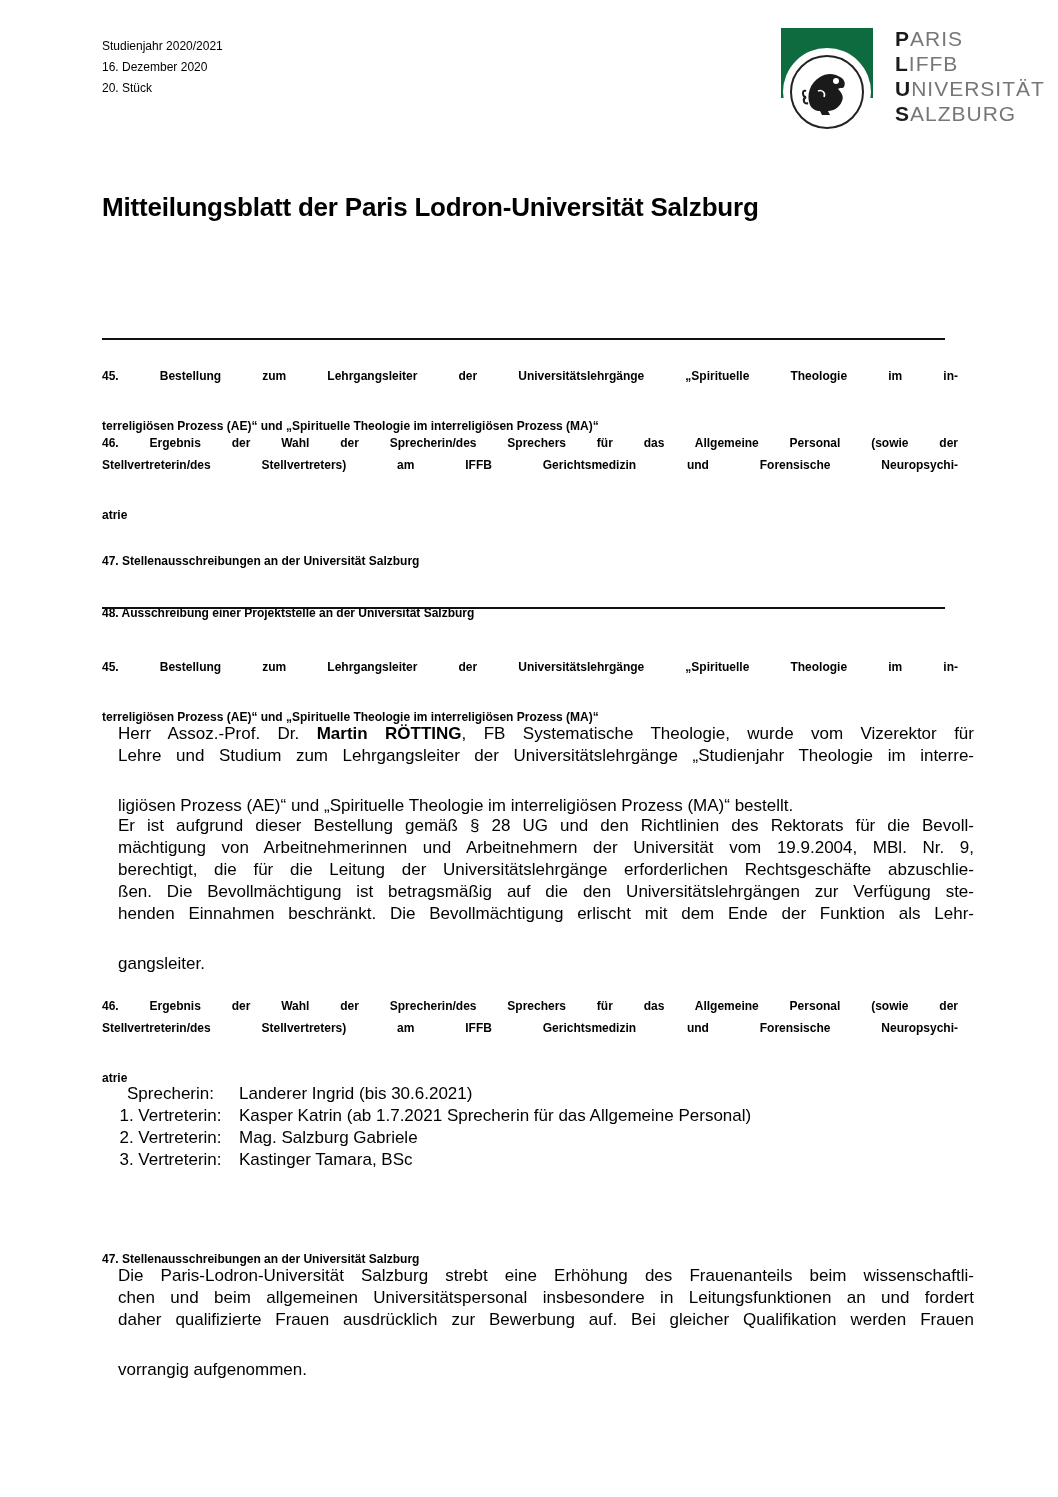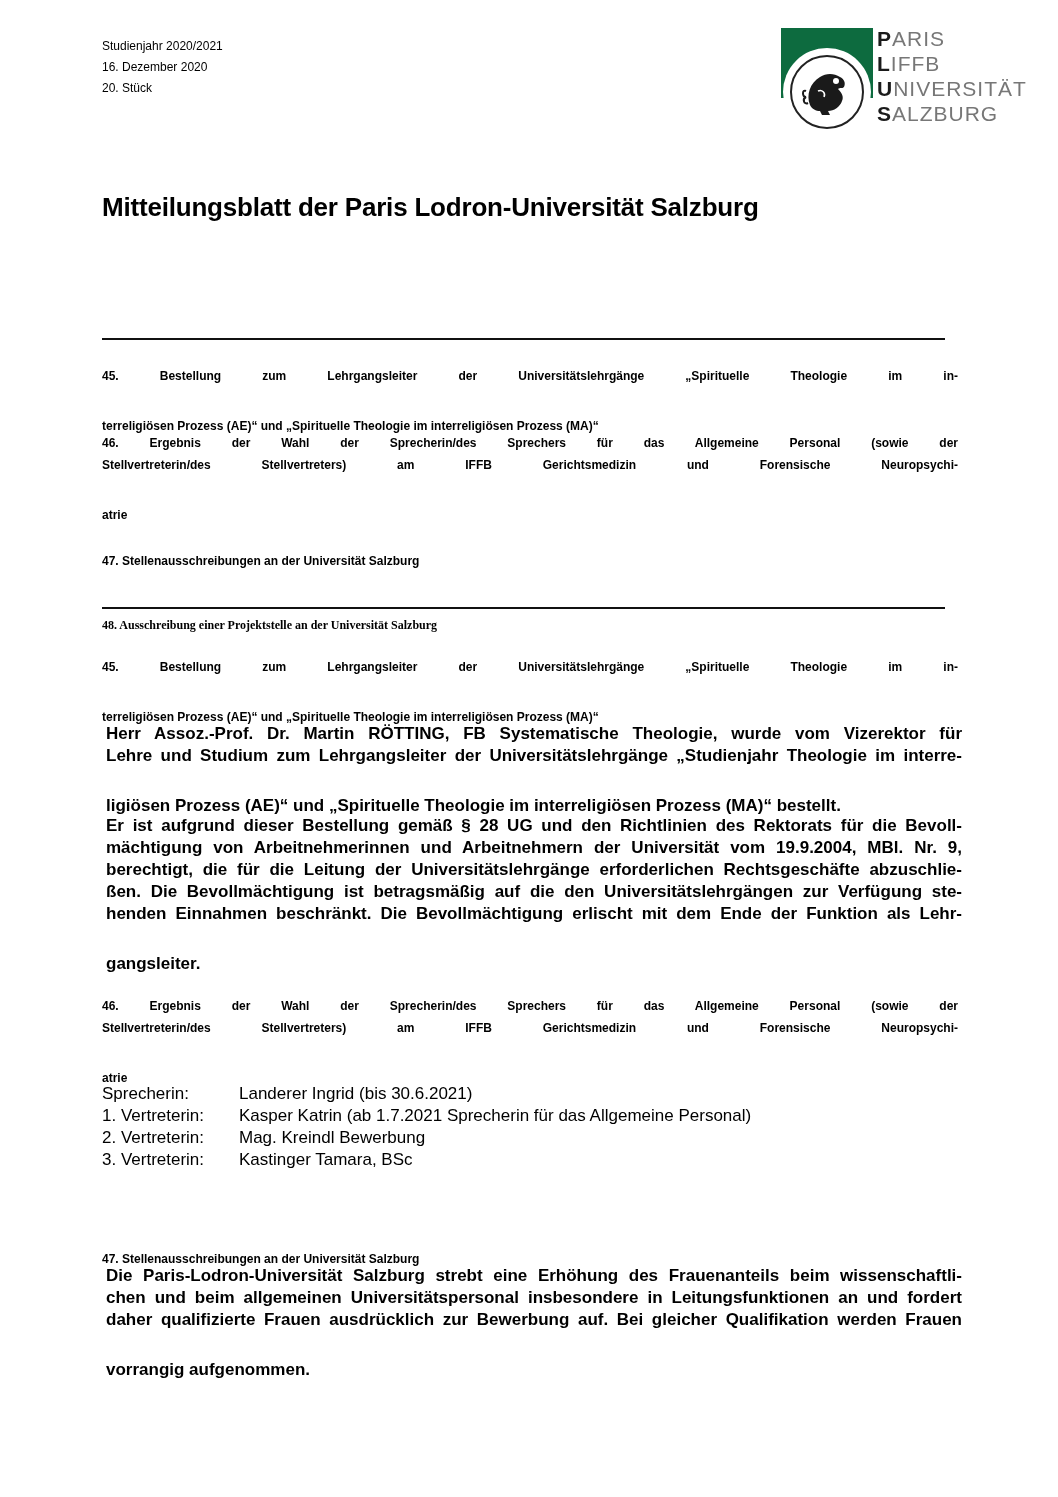--- a/index.html
+++ b/index.html
@@ -5,30 +5,30 @@
     html, body { margin: 0; padding: 0; background: #ffffff; }
     body { width: 1058px; height: 1497px; position: relative; overflow: hidden;
            font-family: "Liberation Sans", sans-serif; color: #000; }
     .hdr-meta { position: absolute; left: 102px; top: 36px; font-size: 12px; line-height: 21px; }
     .hdr-meta div { white-space: nowrap; }
     .logo { position: absolute; left: 781px; top: 28px; width: 260px; height: 100px; }
     .logo-green { position: absolute; left: 0; top: 0; width: 92px; height: 70px; background: #0d6b3f; }
     .logo-arch { position: absolute; left: 2px; top: 20px; width: 88px; height: 88px; border-radius: 50%; background: #fff; }
     .logo-seal { position: absolute; left: 9px; top: 27px; width: 74px; height: 74px; border-radius: 50%; background: #fff; border: 2px solid #222; box-sizing: border-box; }
     .logo-seal svg { position: absolute; left: 4px; top: 4px; }
-    .logo-text { position: absolute; left: 96px; top: -2px; font-size: 21px; line-height: 25px; letter-spacing: 1px; color: #777; }
+    .logo-text { position: absolute; left: 114px; top: -2px; font-size: 21px; line-height: 25px; letter-spacing: 1px; color: #777; }
     .logo-text b { color: #1a1a1a; font-weight: bold; }
     .title { position: absolute; left: 102px; top: 192px; font-size: 26px; font-weight: bold; white-space: nowrap; letter-spacing: -0.2px; text-align: right; }
     .rule { position: absolute; left: 102px; width: 843px; height: 2px; background: #111; }
     .toc-item, .sec-head { position: absolute; left: 102px; width: 856px; font-size: 12px; font-weight: bold; line-height: 22px; text-align: justify; }
-    .para { position: absolute; left: 106px; width: 856px; font-size: 17px; line-height: 22px; text-align: justify; font-weight: bold; }
+    .para { position: absolute; left: 118px; width: 856px; font-size: 17px; line-height: 22px; text-align: justify; }
     .line { display: block; white-space: nowrap; margin-top: 28px; }
     .justify-line { display: block; text-align: justify; text-align-last: justify; white-space: nowrap; }
     .roster { position: absolute; left: 102px; top: 1083px; font-size: 17px; line-height: 22px; }
-    .roster-row { display: flex; white-space: nowrap; }
+    .roster-row { display: flex; white-space: nowrap; text-align: center; }
     .roster-role { width: 137px; }
   </style>
 </head>
 <body>
 
 <div class="hdr-meta">
   <div>Studienjahr 2020/2021</div>
   <div>16. Dezember 2020</div>
   <div>20. Stück</div>
 </div>
@@ -61,21 +61,21 @@
   <span class="line">terreligiösen Prozess (AE)“ und „Spirituelle Theologie im interreligiösen Prozess (MA)“</span>
 </div>
 <div class="toc-item" style="top:432px;">
   <span class="justify-line">46. Ergebnis der Wahl der Sprecherin/des Sprechers für das Allgemeine Personal (sowie der</span>
   <span class="justify-line">Stellvertreterin/des Stellvertreters) am IFFB Gerichtsmedizin und Forensische Neuropsychi-</span>
   <span class="line">atrie</span>
 </div>
 <div class="toc-item" style="top:522px;">
   <span class="line">47. Stellenausschreibungen an der Universität Salzburg</span>
 </div>
-<div class="toc-item" style="top:586px;font-family:Liberation Serif, serif;">
+<div class="toc-item" style="top:574px;">
   <span class="line">48. Ausschreibung einer Projektstelle an der Universität Salzburg</span>
 </div>
 
 <div class="rule" style="top:607px;"></div>
 
 <div class="sec-head" style="top:656px;">
   <span class="justify-line">45. Bestellung zum Lehrgangsleiter der Universitätslehrgänge „Spirituelle Theologie im in-</span>
   <span class="line">terreligiösen Prozess (AE)“ und „Spirituelle Theologie im interreligiösen Prozess (MA)“</span>
 </div>
 
@@ -104,21 +104,21 @@
   <div class="roster-row">
     <span class="roster-role">Sprecherin:</span>
     <span>Landerer Ingrid (bis 30.6.2021)</span>
   </div>
   <div class="roster-row">
     <span class="roster-role">1. Vertreterin:</span>
     <span>Kasper Katrin (ab 1.7.2021 Sprecherin für das Allgemeine Personal)</span>
   </div>
   <div class="roster-row">
     <span class="roster-role">2. Vertreterin:</span>
-    <span>Mag. Kreindl Bewerbung</span>
+    <span>Mag. Salzburg Gabriele</span>
   </div>
   <div class="roster-row">
     <span class="roster-role">3. Vertreterin:</span>
     <span>Kastinger Tamara, BSc</span>
   </div>
 </div>
 
 <div class="sec-head" style="top:1220px;">
   <span class="line">47. Stellenausschreibungen an der Universität Salzburg</span>
 </div>

